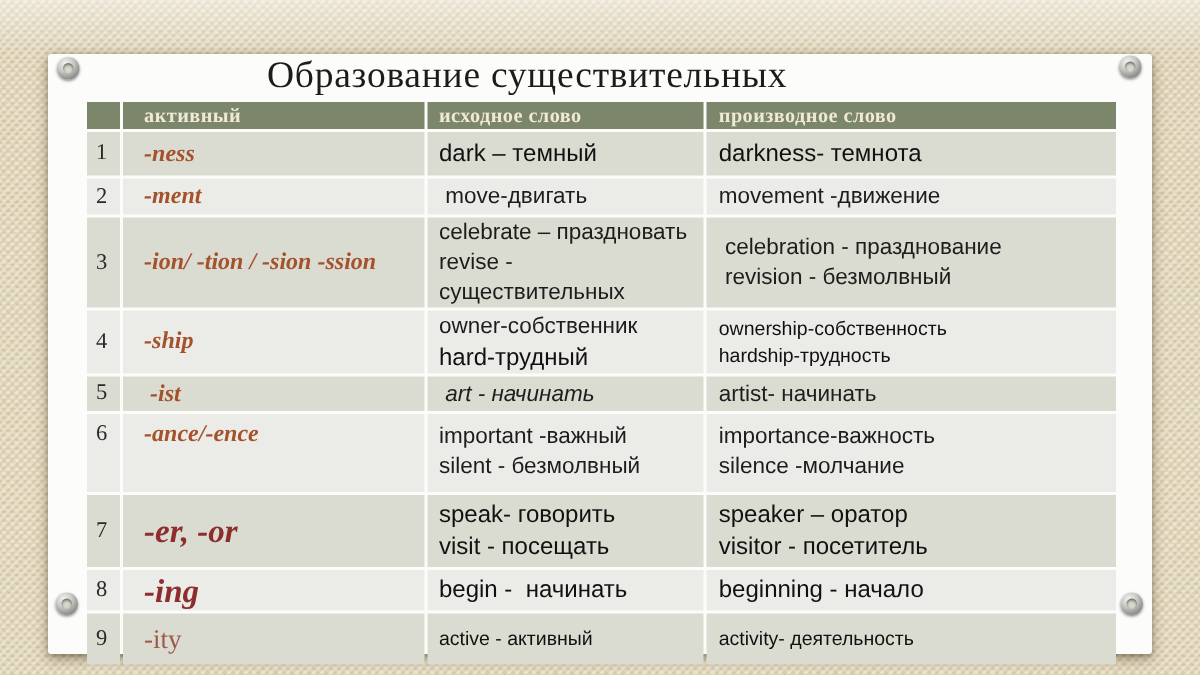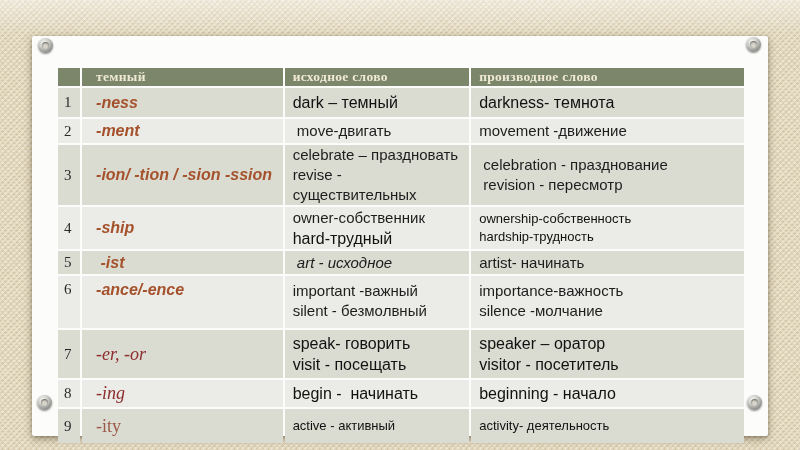--- a/index.html
+++ b/index.html
@@ -71,22 +71,22 @@
   tbody tr:nth-child(1){height:29px}
   tbody tr:nth-child(2){height:24px}
   tbody tr:nth-child(3){height:44px}
   tbody tr:nth-child(4){height:42px}
   tbody tr:nth-child(5){height:23px}
   tbody tr:nth-child(6){height:52px}
   tbody tr:nth-child(7){height:48px}
   tbody tr:nth-child(8){height:27px}
   tbody tr:nth-child(9){height:34px}
   
-  .af-sans{font-family:Liberation Sans, sans-serif;font-weight:bold;font-style:italic;color:var(--accent-rust);font-size:16px;white-space:pre-wrap}
-  .af-serif{font-family:"Liberation Serif",serif;font-weight:normal;font-style:italic;color:var(--accent-darkred);font-size:18px;white-space:pre-wrap}
+  .af-sans{font-family:Liberation Serif, serif;font-weight:bold;font-style:italic;color:var(--accent-rust);font-size:16px;white-space:pre-wrap}
+  .af-serif{font-family:"Liberation Serif",serif;font-weight:bold;font-style:italic;color:var(--accent-darkred);font-size:22px;white-space:pre-wrap}
   .af-serif-reg{font-family:"Liberation Serif",serif;color:var(--accent-muted);font-size:18px;white-space:pre-wrap}
   
   .line{white-space:pre-wrap}
   .t-sans{font-family:"Liberation Sans",sans-serif;font-size:15px;line-height:20px;color:var(--body-text)}
   .t-serif{font-family:Liberation Sans, sans-serif;font-size:16px;line-height:21px;color:#111}
   .t-sm{font-size:13px;line-height:18px}
   .t-it{font-style:italic}
   
   .rivet{
     position:absolute;width:15px;height:15px;border-radius:50%;
@@ -106,32 +106,33 @@
 </head>
 <body>
 
 <div class="stage">
   <div class="card">
     <span class="rivet tl"></span>
     <span class="rivet tr"></span>
     <span class="rivet bl"></span>
     <span class="rivet br"></span>
 
+    <div class="title">Образование существительных</div>
 
     <table class="tbl">
       <colgroup>
         <col class="c-num">
           <col class="c-affix">
           <col class="c-source">
           <col class="c-derived">
       </colgroup>
       <thead>
         <tr>
           <th class="hc-num"></th>
-          <th class="hc-affix">темный</th>
+          <th class="hc-affix">активный</th>
           <th>исходное слово</th>
           <th>производное слово</th>
         </tr>
       </thead>
       <tbody id="tbody">
           <tr class="dark">
             <td class="num">1</td>
             <td class="affix"><span class="af-sans">-ness</span></td>
             <td>
               <div class="line t-serif">dark – темный</div>
@@ -152,40 +153,40 @@
           </tr>
           <tr class="dark">
             <td class="num">3</td>
             <td class="affix"><span class="af-sans">-ion/ -tion / -sion -ssion</span></td>
             <td>
               <div class="line t-sans">celebrate – праздновать</div>
               <div class="line t-sans">revise - существительных</div>
             </td>
             <td>
               <div class="line t-sans"> celebration - празднование</div>
-              <div class="line t-sans"> revision - пересмотр</div>
+              <div class="line t-sans"> revision - безмолвный</div>
             </td>
           </tr>
           <tr class="light">
             <td class="num">4</td>
             <td class="affix"><span class="af-sans">-ship</span></td>
             <td>
               <div class="line t-sans">owner-собственник</div>
               <div class="line t-serif">hard-трудный</div>
             </td>
             <td>
               <div class="line t-serif t-sm">ownership-собственность</div>
               <div class="line t-serif t-sm">hardship-трудность</div>
             </td>
           </tr>
           <tr class="dark">
             <td class="num">5</td>
             <td class="affix"><span class="af-sans"> -ist</span></td>
             <td>
-              <div class="line t-sans t-it"> art - исходное</div>
+              <div class="line t-sans t-it"> art - начинать</div>
             </td>
             <td>
               <div class="line t-sans">artist- начинать</div>
             </td>
           </tr>
           <tr class="light vtop">
             <td class="num">6</td>
             <td class="affix"><span class="af-sans">-ance/-ence</span></td>
             <td>
               <div class="line t-sans">important -важный</div>

